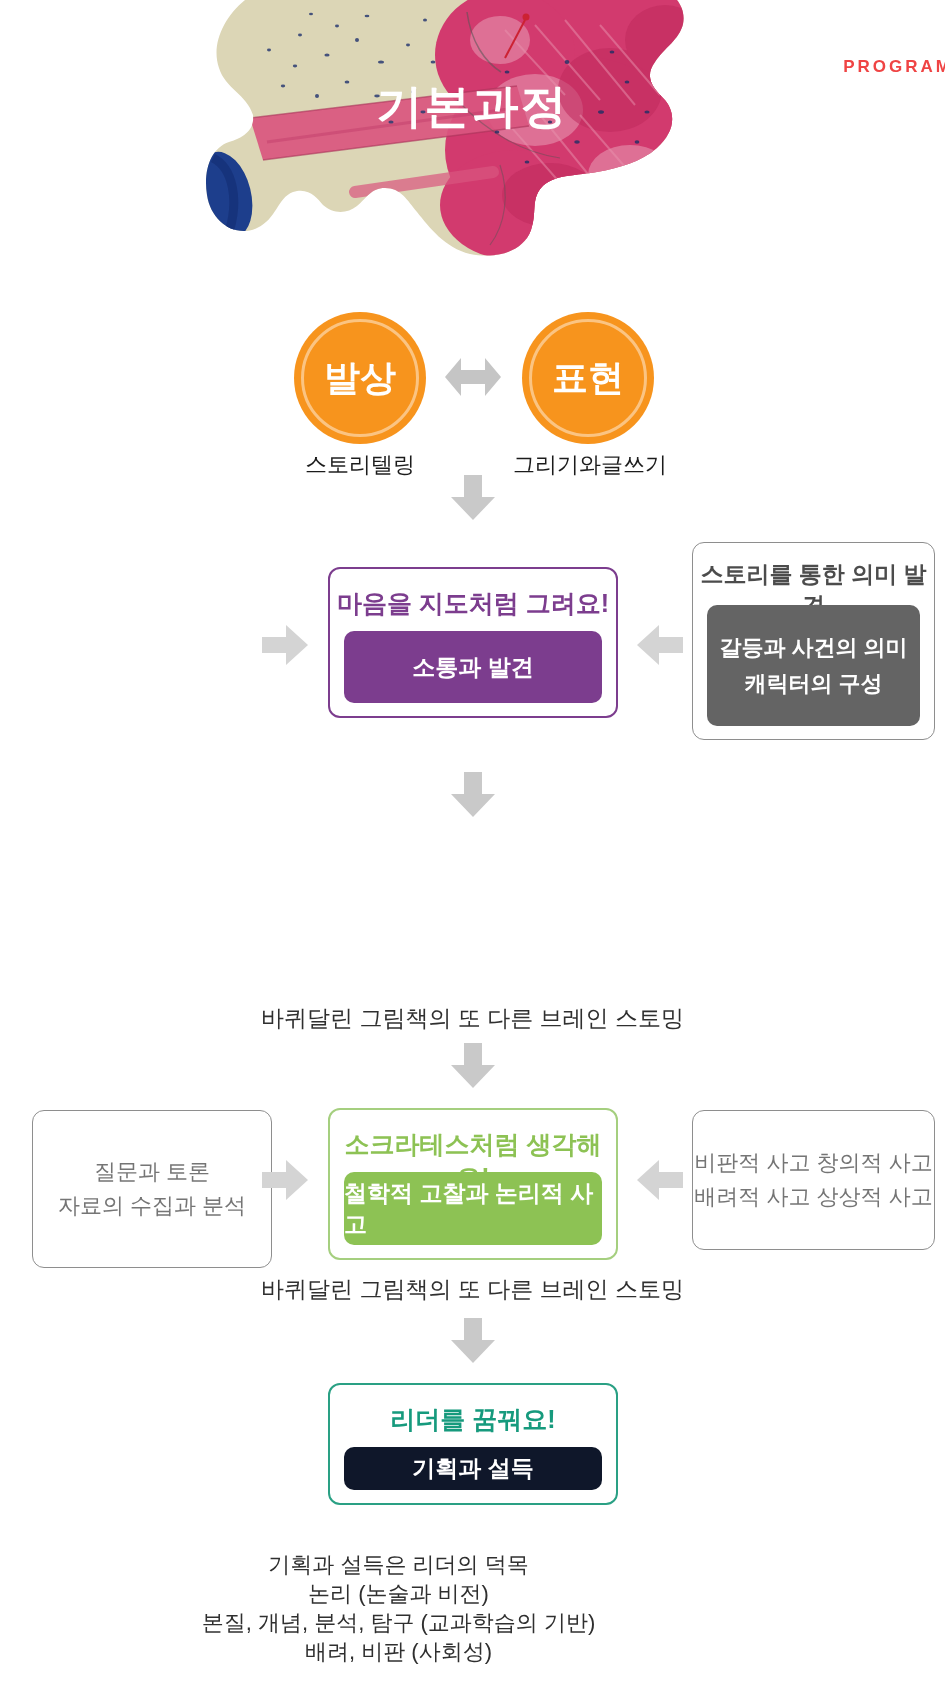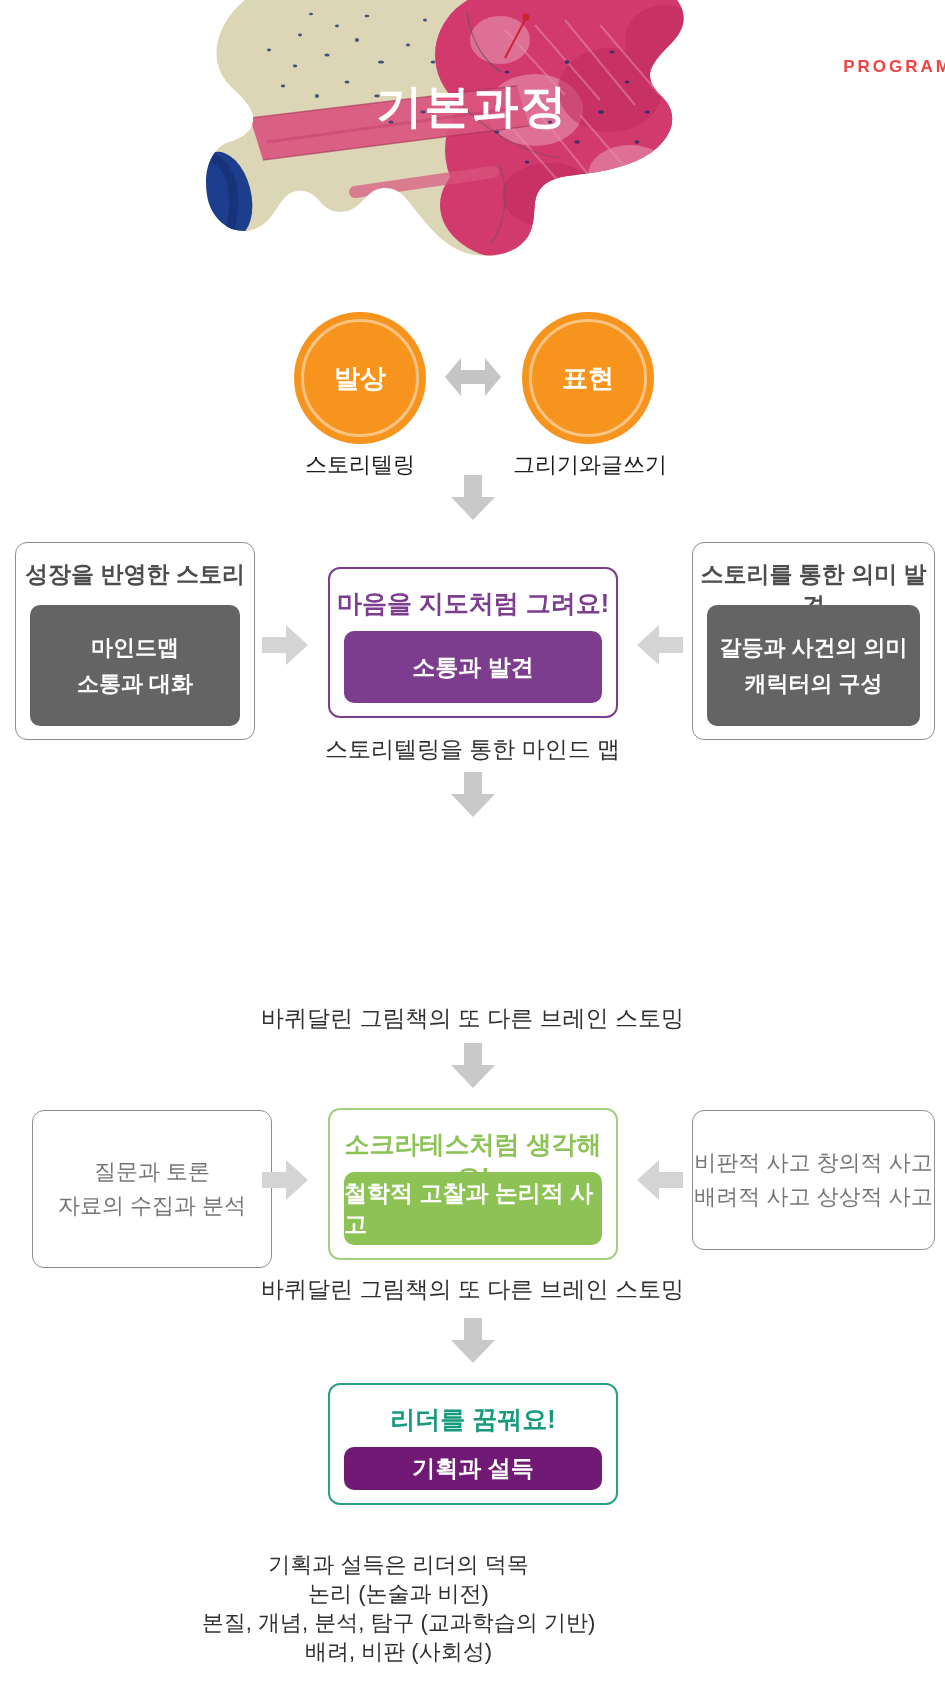--- a/index.html
+++ b/index.html
@@ -11,42 +11,42 @@
   
   .kicker { left:8px; top:57px; width:945px; text-align:right; color:#ef4444;
             font-size:17px; font-weight:700; letter-spacing:3px; z-index:3; }
   .main-title { left:0; top:76px; width:945px; text-align:center; color:#fff;
                 font-size:46px; font-weight:800; letter-spacing:2px; z-index:3; }
 
   
   .circle { width:132px; height:132px; border-radius:50%; background:#f7941d;
             display:flex; align-items:center; justify-content:center; }
   .circle::before { content:""; position:absolute; inset:7px; border:3px solid rgba(255,255,255,.45); border-radius:50%; }
-  .circle span { color:#fff; font-size:26px; font-weight:700; }
+  .circle span { color:#fff; font-size:36px; font-weight:700; }
   .circle-caption { width:260px; text-align:center; font-size:22px; color:#1b1b1b; }
 
   
   .side-box { background:#fff; border:1px solid #8e8e8e; border-radius:12px; }
   .side-title { text-align:center; font-size:23px; font-weight:700; color:#4c4c4c; padding-top:16px; }
   .dark-box { position:absolute; left:14px; right:14px; top:62px; bottom:13px; background:#646464;
               border-radius:10px; display:flex; flex-direction:column; align-items:center; justify-content:center; }
   .dark-box div { color:#fff; font-size:22px; font-weight:700; line-height:36px; text-align:center; }
   .plain-box { background:#fff; border:1px solid #8e8e8e; border-radius:12px;
                display:flex; flex-direction:column; align-items:center; justify-content:center; }
   .plain-box div { color:#757575; font-size:22px; line-height:34px; text-align:center; }
 
   .center-box { width:290px; background:#fff; border-radius:12px; border:2px solid #1d4ed8; }
   .center-title { text-align:center; font-size:25px; font-weight:700; padding-top:18px; }
   .pill { position:absolute; left:14px; right:14px; top:62px; bottom:13px; border-radius:10px;
           display:flex; align-items:center; justify-content:center; color:#fff; font-size:23px; font-weight:700; }
 
   .step1.center-box { border-color:#7c3d8e; } .step1 .center-title { color:#7c3d8e; } .step1 .pill { background:#7c3d8e; }
   .step2.center-box { border-color:#3765ad; } .step2 .center-title { color:#3765ad; } .step2 .pill { background:#3765ad; }
   .step3.center-box { border-color:#a5cf7f; } .step3 .center-title { color:#8dc254; } .step3 .pill { background:#8dc254; }
-  .step4.center-box { border-color:#2aa084; } .step4 .center-title { color:#169a7d; } .step4 .pill { background:#701a75; }
+  .step4.center-box { border-color:#2aa084; } .step4 .center-title { color:#169a7d; } .step4 .pill { background:#0f172a; }
 
   .caption { left:0; width:945px; text-align:center; font-size:23px; color:#2f2f2f; }
   .footer-lines { left:0; top:1550px; width:797px; text-align:center; font-size:22px; color:#2f2f2f; line-height:29px; }
 </style>
 </head>
 <body>
 
 <div class="canvas">
 
   <svg class="abs" style="left:205px;top:0;width:490px;height:258px" viewBox="0 0 490 258" aria-hidden="true">
@@ -144,45 +144,37 @@
   <div class="abs circle" style="left:522px;top:312px">
     <span>표현</span>
   </div>
   <div class="abs circle-caption" style="left:460px;top:450px">그리기와글쓰기</div>
   <div class="abs circle-caption" style="left:230px;top:450px">스토리텔링</div>
 
   <svg class="abs" style="left:451px;top:475px" width="44" height="45" viewBox="0 0 44 45">
     <polygon points="13,0 31,0 31,22 44,22 22,45 0,22 13,22" fill="#c9c9c9"></polygon>
   </svg>
 
-  <div class="abs side-box" style="left:15px;top:542px;width:240px;height:198px">
-    <div class="side-title">성장을 반영한 스토리</div>
-    <div class="dark-box">
-      <div>마인드맵</div>
-      <div>소통과 대화</div>
-    </div>
-  </div>
   <svg class="abs" style="left:262px;top:625px" width="46" height="40" viewBox="0 0 46 40">
     <polygon points="0,12 24,12 24,0 46,20 24,40 24,28 0,28" fill="#d4d4d4"></polygon>
   </svg>
   <div class="abs center-box step1" style="left:328px;top:567px;height:151px">
     <div class="center-title">마음을 지도처럼 그려요!</div>
     <div class="pill">소통과 발견</div>
   </div>
   <svg class="abs" style="left:637px;top:625px" width="46" height="40" viewBox="0 0 46 40">
     <polygon points="46,12 22,12 22,0 0,20 22,40 22,28 46,28" fill="#d4d4d4"></polygon>
   </svg>
   <div class="abs side-box" style="left:692px;top:542px;width:243px;height:198px">
     <div class="side-title">스토리를 통한 의미 발견</div>
     <div class="dark-box">
       <div>갈등과 사건의 의미</div>
       <div>캐릭터의 구성</div>
     </div>
   </div>
-  <div class="abs caption" style="top:734px">스토리텔링을 통한 마인드 맵</div>
 
   <svg class="abs" style="left:451px;top:772px" width="44" height="45" viewBox="0 0 44 45">
     <polygon points="13,0 31,0 31,22 44,22 22,45 0,22 13,22" fill="#c9c9c9"></polygon>
   </svg>
 
   <div class="abs caption" style="top:1003px">바퀴달린 그림책의 또 다른 브레인 스토밍</div>
 
   <svg class="abs" style="left:451px;top:1043px" width="44" height="45" viewBox="0 0 44 45">
     <polygon points="13,0 31,0 31,22 44,22 22,45 0,22 13,22" fill="#c9c9c9"></polygon>
   </svg>

